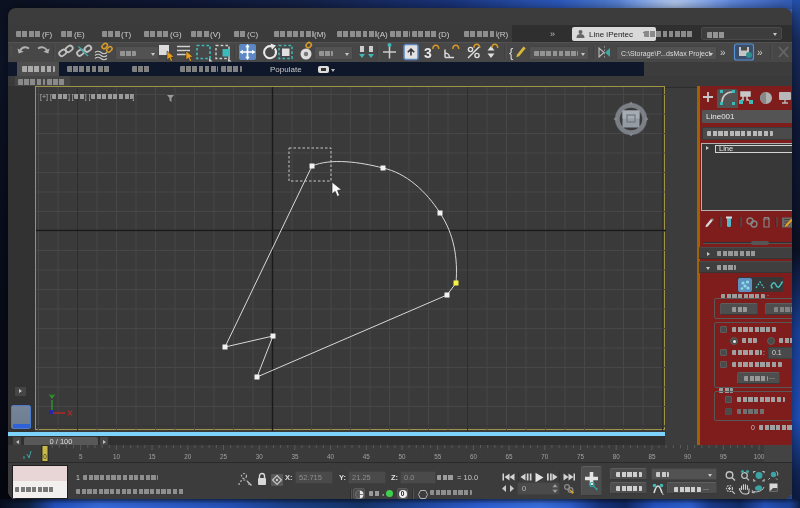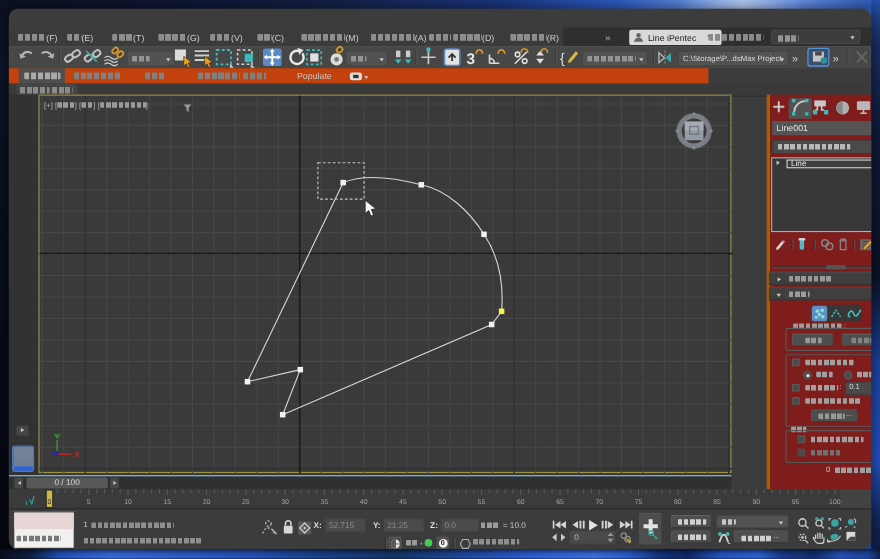--- a/index.html
+++ b/index.html
@@ -31,27 +31,27 @@
 #title{position:absolute;left:0;top:0;width:784px;height:17px;background:#fff}
 #title .txt{position:absolute;left:19px;top:3.5px;font-size:9px;color:#1b1b1b}
 #appico{position:absolute;left:6px;top:3px;width:8.5px;height:11px;border-radius:1.5px;background:linear-gradient(#3db4e8,#1a6aae)}
 #appico:before{content:"";position:absolute;left:1.5px;top:2.5px;width:5px;height:5px;background:#e8f4fc;border-radius:0.5px}
 #appico:after{content:"";position:absolute;left:1px;top:8.5px;width:6.5px;height:2px;background:#123a5e}
 #menubar{position:absolute;left:0;top:17px;width:784px;height:17px;background:#3b3b3b}
 .mi{position:absolute;top:5px;height:8px;font-size:8px;color:#cfcfcf;white-space:nowrap}
 .mi .jt{background:repeating-linear-gradient(90deg,#8e8e8e 0 4.8px,rgba(0,0,0,0) 4.8px 6.4px);height:6px;margin-top:0.5px;vertical-align:top}
 #toolbar{position:absolute;left:0;top:34px;width:784px;height:20px;background:#474747;border-top:1px solid #525252}
 .dd{position:absolute;background:#525252;border:1px solid #444;border-radius:1px;height:14px}
-#ribbon{position:absolute;left:0;top:54px;width:636px;height:14px;background:#c2410c}
+#ribbon{position:absolute;left:0;top:54px;width:636px;height:14px;background:#0f172a}
 #ribbon2{position:absolute;left:0;top:68px;width:784px;height:12px;background:#3a3a3a;border-bottom:1px solid #2c2c2c}
 .rtab{position:absolute;top:3px;height:10px;font-size:8px;color:#c8c8c8}
 #leftstrip{position:absolute;left:0;top:78px;width:27px;height:346px;background:#323232}
 #viewport{position:absolute;left:27px;top:78px;width:630px;height:344px;border:1px solid #9f9348;background:#3a3a3a}
 #panel{position:absolute;left:689px;top:78px;width:123px;height:359px;background:#7f1d1d;border-left:3px solid #a16207;font-size:7px;color:#ccc}
-#timeslider{position:absolute;left:0;top:424px;width:657px;height:13px;background:#303030;border-top:1px solid #7dd3fc}
+#timeslider{position:absolute;left:0;top:424px;width:657px;height:13px;background:#303030;border-top:4px solid #7dd3fc}
 #trackbar{position:absolute;left:0;top:437px;width:784px;height:17px;background:#3c3c3c}
 #status{position:absolute;left:0;top:454px;width:784px;height:37px;background:#3c3c3c;border-top:1px solid #2a2a2a}
 .fld{position:absolute;background:#4a4a4a;border-radius:1px;border:1px solid #404040}
 .btn{position:absolute;background:#4e4e4e;border-radius:2px;border-top:1px solid #5e5e5e;border-right:1px solid #444;border-left:1px solid #565656;border-bottom:1px solid #383838}
 .gb{position:absolute;border:1px solid #585858;border-radius:2px}
 .cb{position:absolute;width:7px;height:7px;background:#4a4a4a;border:1px solid #5c5c5c;border-radius:1px}
 svg{position:absolute;overflow:visible}
 .td{position:absolute;width:0;height:0;border-left:2.6px solid transparent;border-right:2.6px solid transparent;border-top:3.6px solid #c8c8c8}
 .tr{position:absolute;width:0;height:0;border-top:2.6px solid transparent;border-bottom:2.6px solid transparent;border-left:3.6px solid #c8c8c8}
 .tl{position:absolute;width:0;height:0;border-top:2.6px solid transparent;border-bottom:2.6px solid transparent;border-right:3.6px solid #c8c8c8}

